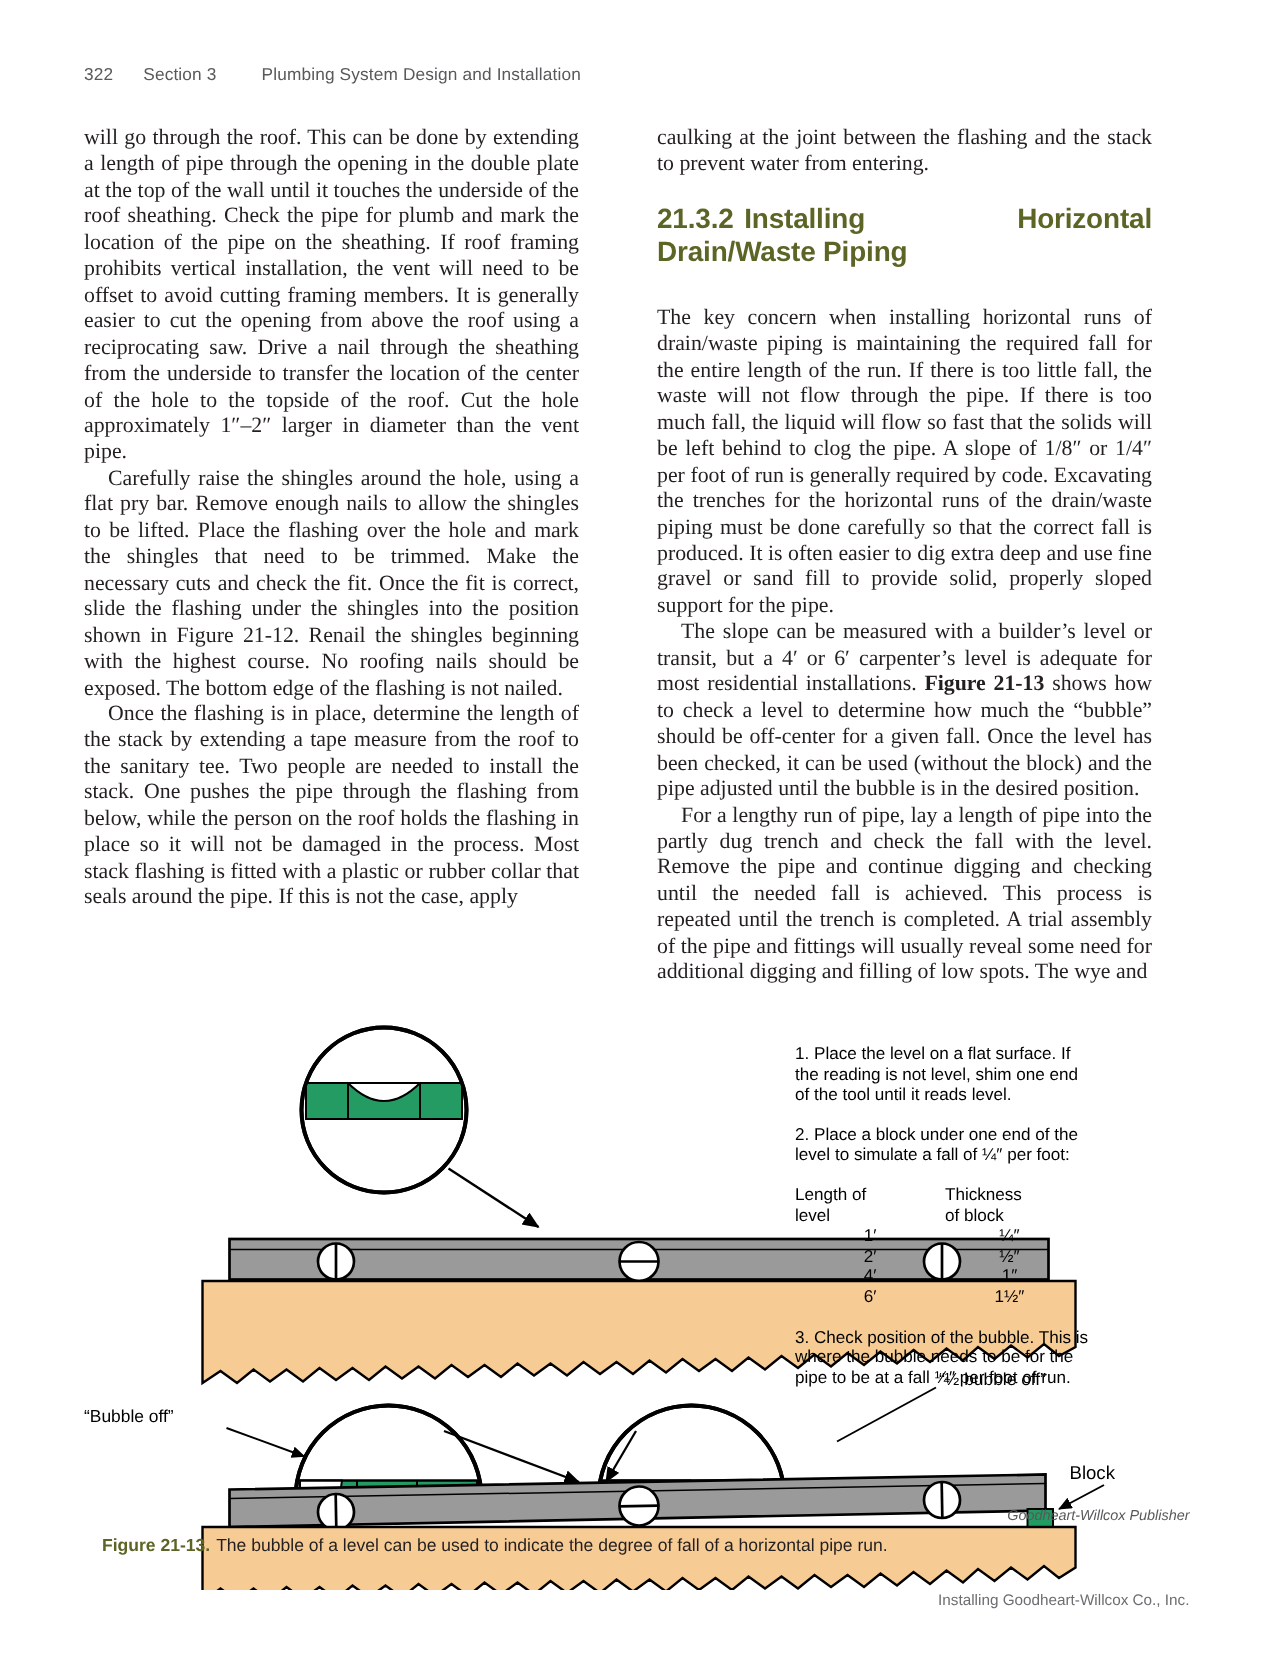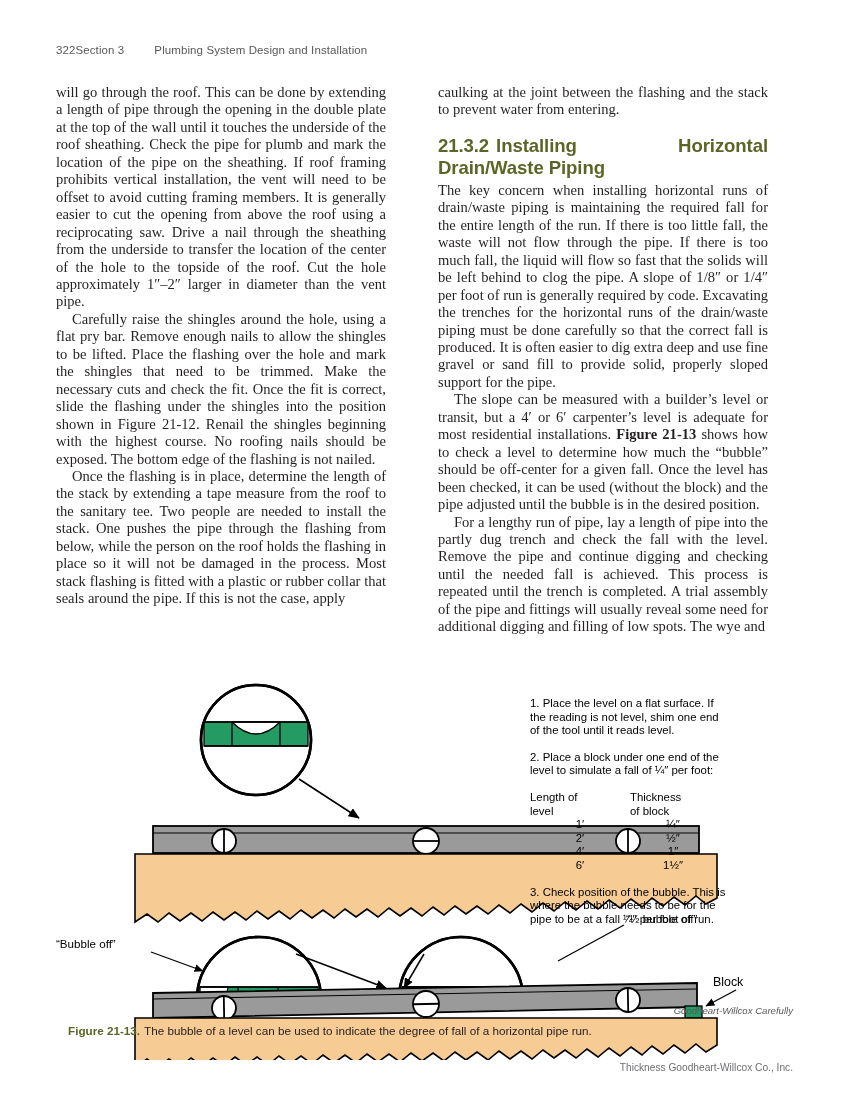--- a/index.html
+++ b/index.html
@@ -25,21 +25,21 @@
   .running-head {
     position: absolute;
     left: 56px;
     top: 44px;
     font-family: "Liberation Sans", sans-serif;
     font-size: 11.5px;
     color: #58595b;
     letter-spacing: 0.1px;
     white-space: nowrap;
   }
-  .running-head .folio { }
+  .running-head .folio { margin-right: 20px; }
   .running-head .sectno { margin-right: 30px; }
 
   
   .col {
     position: absolute;
     top: 84px;
     width: 330px;
     font-size: 14.55px;
     line-height: 17.45px;
     text-align: justify;
@@ -53,21 +53,21 @@
     margin: 0;
   }
   .col p.indent { text-indent: 16px; }
 
   h2.sec-head {
     font-family: "Liberation Sans", sans-serif;
     color: #5d6526;
     font-size: 18.6px;
     line-height: 22.5px;
     font-weight: bold;
-    margin: 16px 0 2px 0;
+    margin: 16px 0 24px 0;
     letter-spacing: -0.1px;
   }
   h2.sec-head .num { margin-right: 7px; }
 
   b, strong { font-weight: bold; }
 
   
   .figure {
     position: absolute;
     left: 56px;
@@ -330,21 +330,21 @@
             <td class="len">6′</td>
             <td class="thk">1½″</td>
           </tr>
         </tbody>
       </table>
 
       <p>3. Check position of the bubble. This is where the bubble needs to be for the pipe to be at a fall ¼″ per foot of run.</p>
     </div>
   </div>
 
-  <div class="credit">Goodheart-Willcox Carefully</div>
+  <div class="credit">Goodheart-Willcox Publisher</div>
 
   <div class="caption">
     <span class="fignum">Figure 21-13.</span><span>The bubble of a level can be used to indicate the degree of fall of a horizontal pipe run.</span>
   </div>
 
-  <div class="copyright">Thickness Goodheart-Willcox Co., Inc.</div>
+  <div class="copyright">Installing Goodheart-Willcox Co., Inc.</div>
 
 </div>
 
 </body></html>

